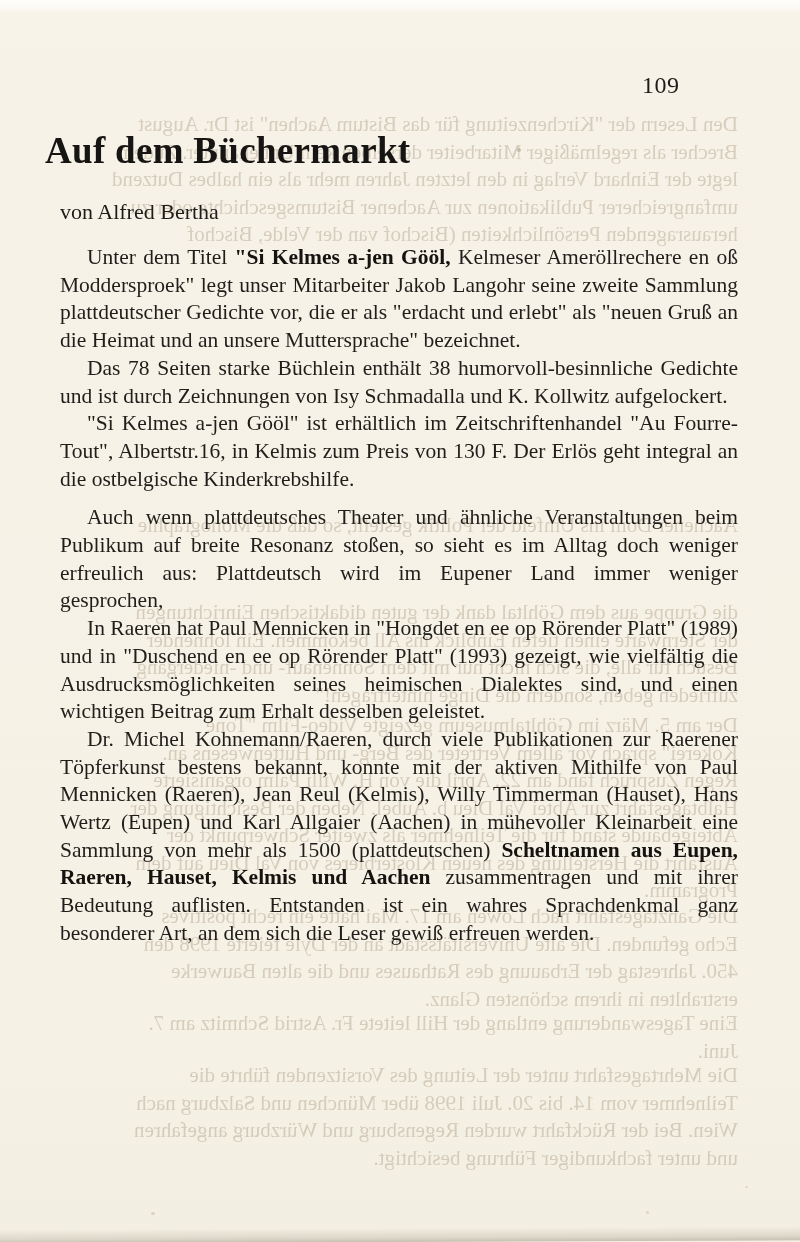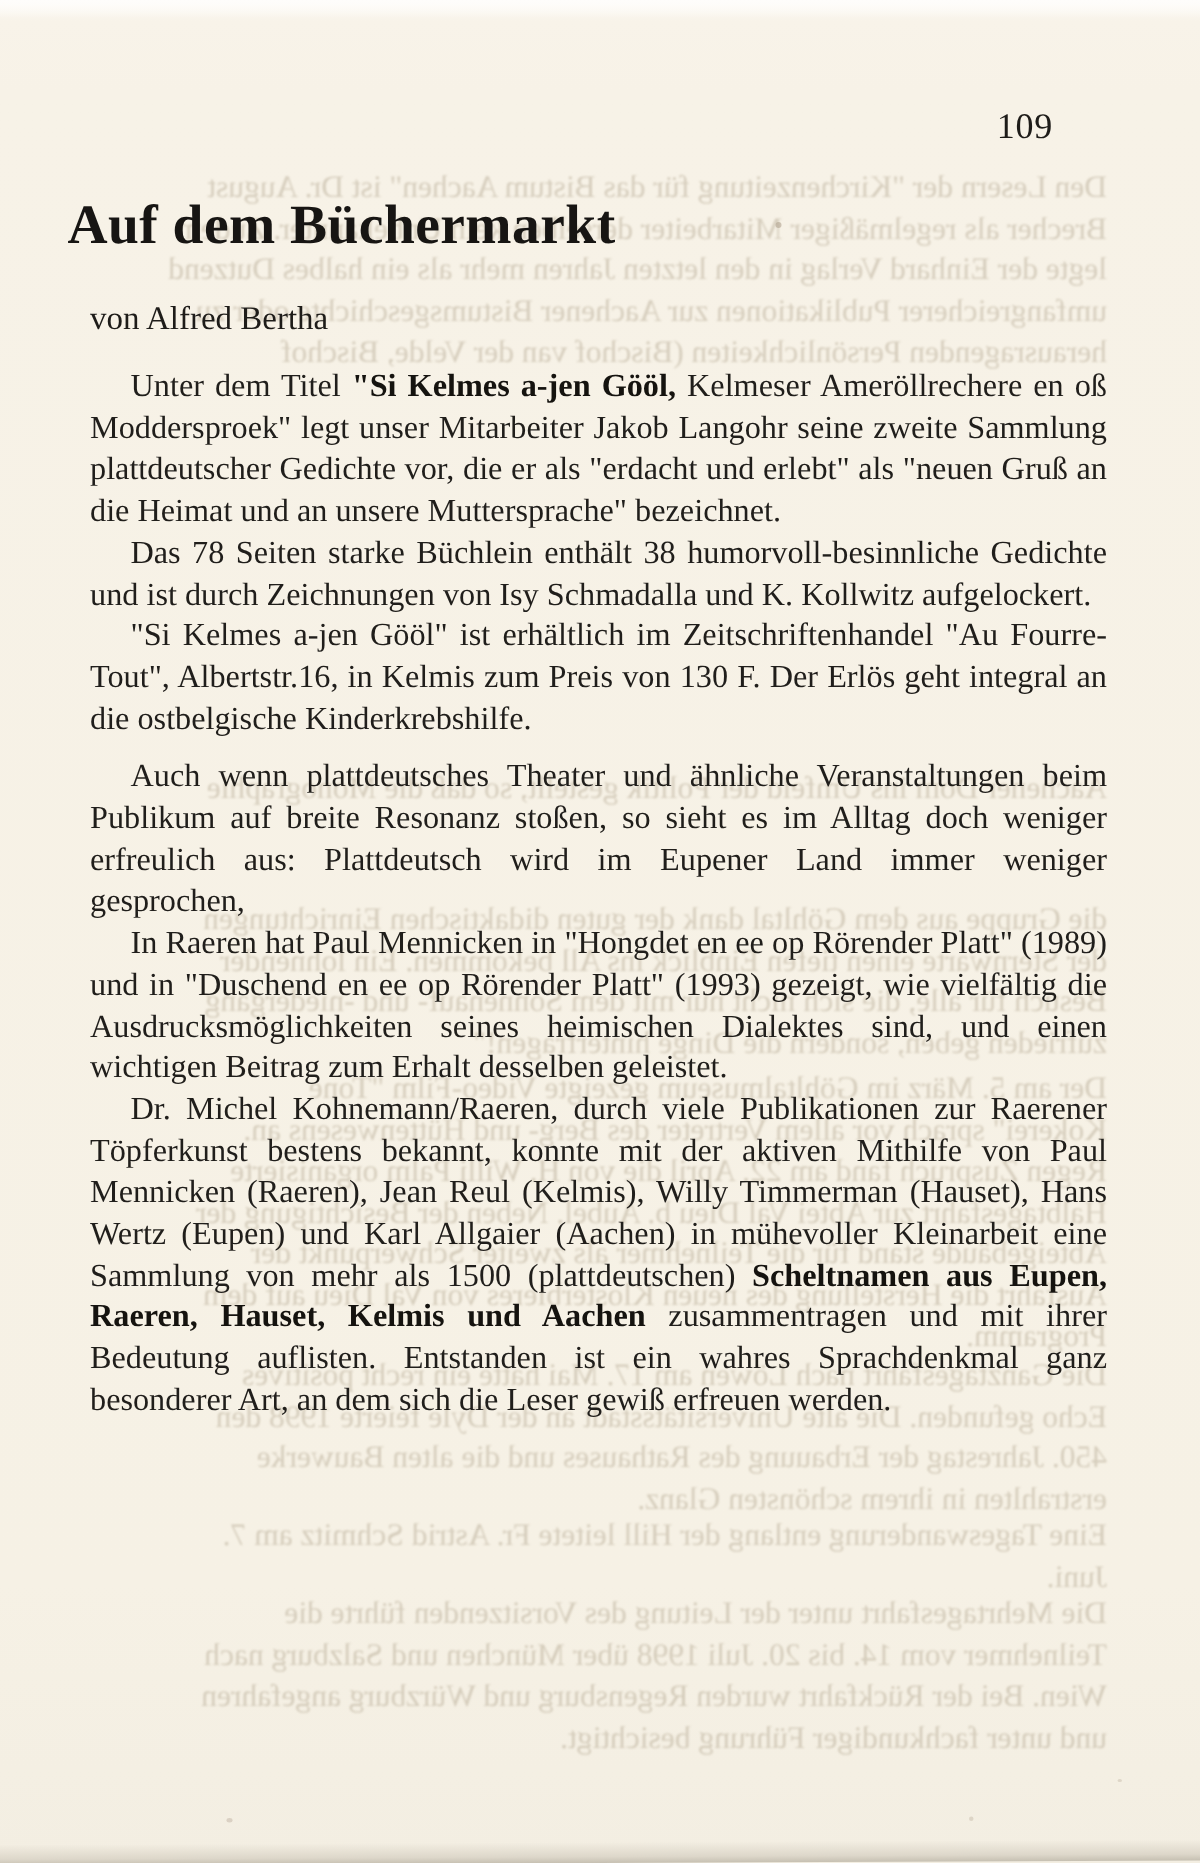--- a/index.html
+++ b/index.html
@@ -32,21 +32,21 @@
     filter:blur(0.55px);
     font-size:21px;
     pointer-events:none;
   }
   .ghost-group { position:absolute; left:0; width:678px; }
   .ghost-group div { line-height:27.5px; white-space:nowrap; }
   
   .ink { color:#1e1c19; }
   #page-number {
     position:absolute; top:72px; left:642px; width:60px;
-    text-align:right; font-size:24px; letter-spacing:0.5px;
+    text-align:left; font-size:24px; letter-spacing:0.5px;
   }
   #page-title {
     position:absolute; top:104px; left:45px; width:680px;
     text-align:left; font-size:37px; font-weight:bold;
     letter-spacing:0.3px; color:#171513;
   }
   #byline {
     position:absolute; top:199px; left:60px; width:630px;
     text-align:left; font-size:22px;
   }

